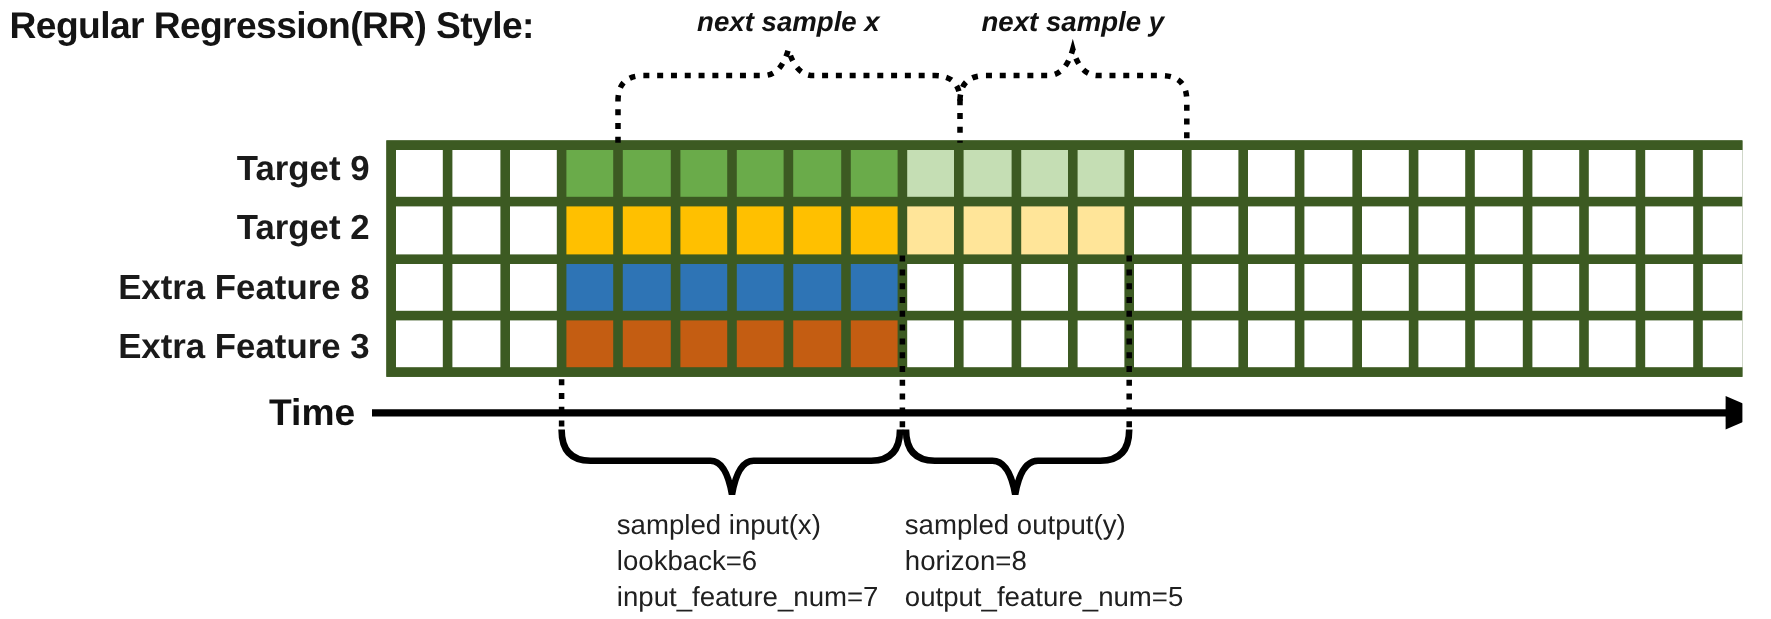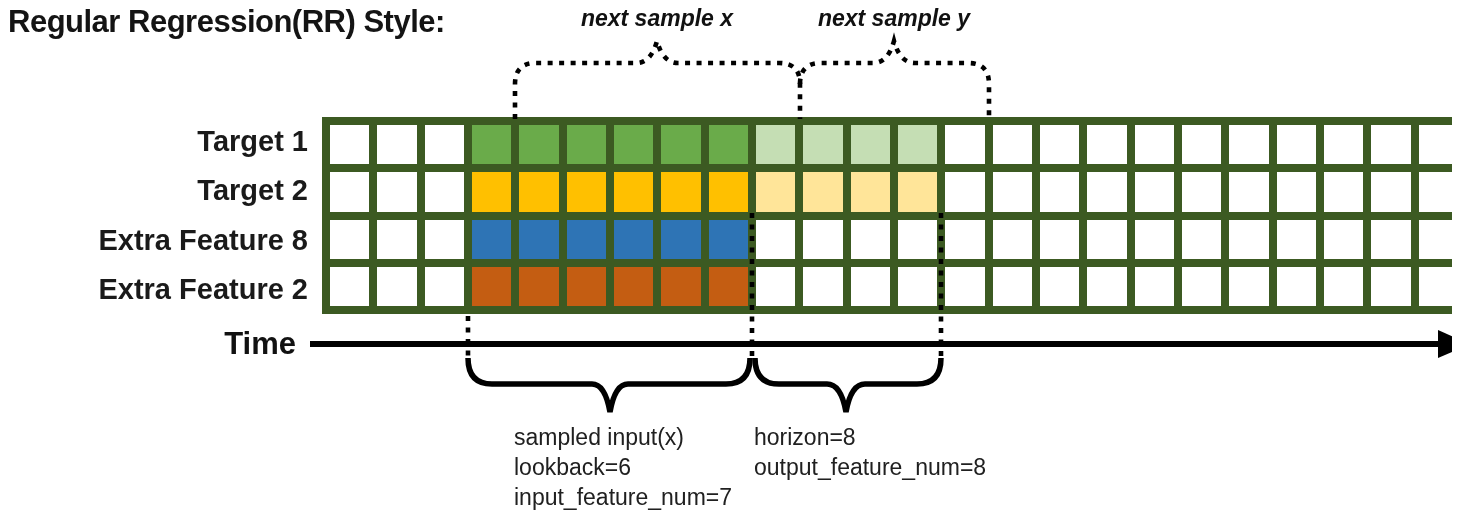--- a/index.html
+++ b/index.html
@@ -63,24 +63,24 @@
 <body>
 
 <div id="canvas">
 
   <div id="title" class="abs">Regular Regression(RR) Style:</div>
 
   <div class="abs brace-label" style="left:894px;">next sample y</div>
   <div class="abs brace-label" style="left:657px;">next sample x</div>
 
   <div id="row-labels" class="abs">
-      <div class="row-label">Target 1</div>
+      <div class="row-label">Target 9</div>
       <div class="row-label">Target 2</div>
       <div class="row-label">Extra Feature 8</div>
-      <div class="row-label">Extra Feature 2</div>
+      <div class="row-label">Extra Feature 3</div>
     </div>
 
   <div id="sample-grid" class="abs" style="background: rgb(60, 90, 34); border-color: rgb(60, 90, 34);">
       <div class="cell" style="background: rgb(255, 255, 255);"></div>
       <div class="cell" style="background: rgb(255, 255, 255);"></div>
       <div class="cell" style="background: rgb(255, 255, 255);"></div>
       <div class="cell" style="background: rgb(106, 171, 74);"></div>
       <div class="cell" style="background: rgb(106, 171, 74);"></div>
       <div class="cell" style="background: rgb(106, 171, 74);"></div>
       <div class="cell" style="background: rgb(106, 171, 74);"></div>
@@ -195,17 +195,18 @@
 
   <div id="time-label" class="abs">Time</div>
 
   <div id="note-input" class="abs note-block">
     <div>sampled input(x)</div>
     <div>lookback=6</div>
     <div>input_feature_num=7</div>
   </div>
 
   <div id="note-output" class="abs note-block">
+    <div>sampled output(y)</div>
     <div>horizon=8</div>
-    <div>output_feature_num=8</div>
+    <div>output_feature_num=5</div>
   </div>
 
 </div>
 
 </body></html>

